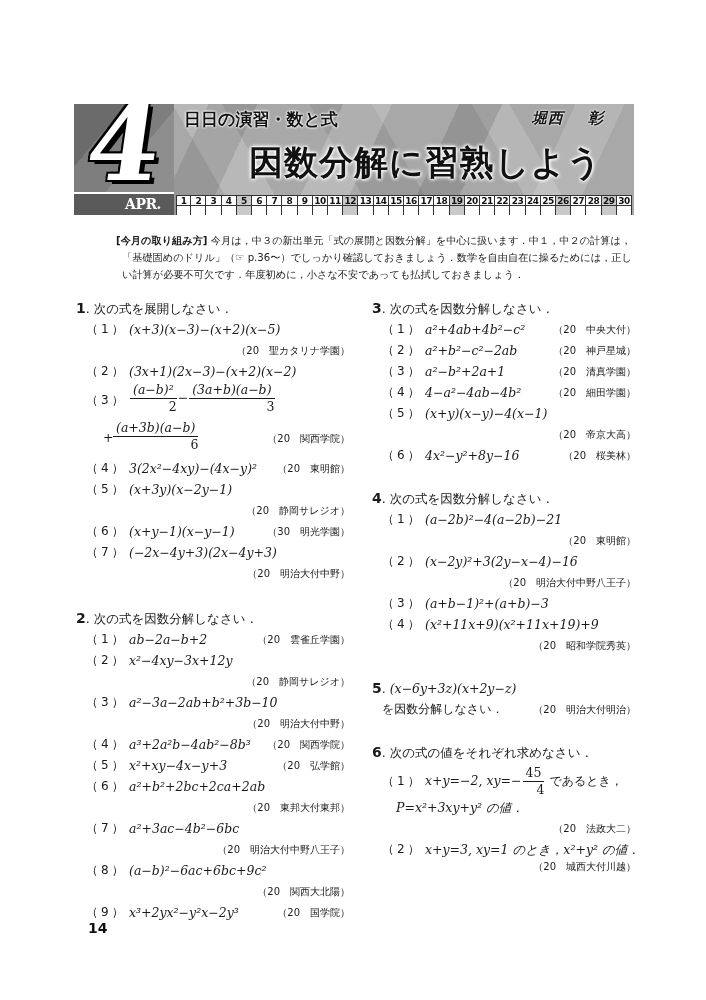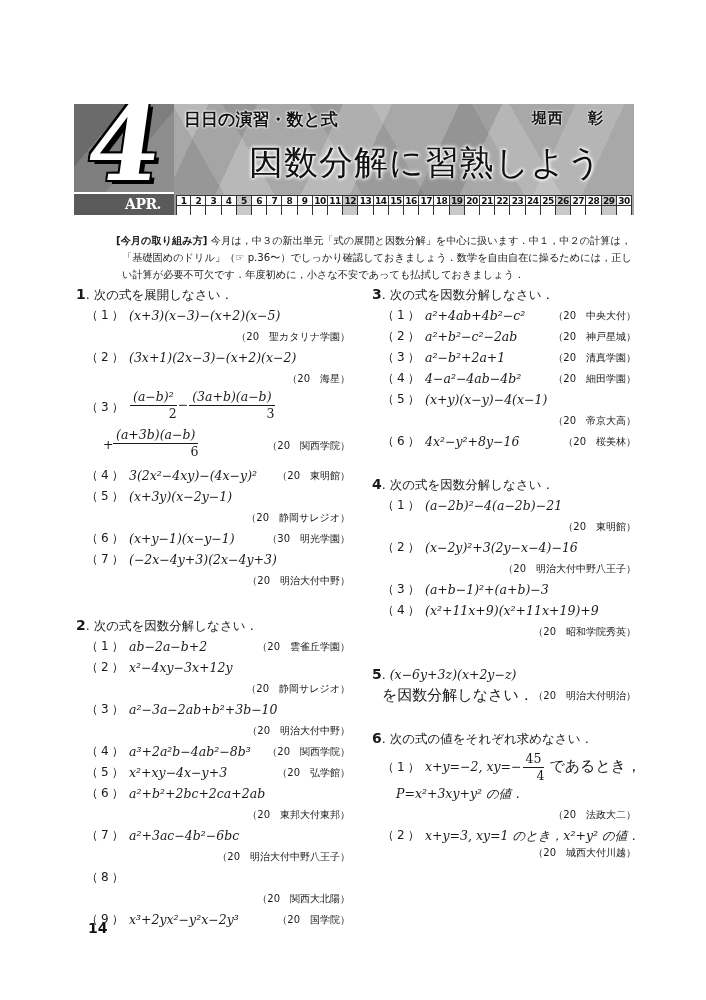--- a/index.html
+++ b/index.html
@@ -37,24 +37,25 @@
   .subtitle {
     position: absolute; left: 110px; top: 4px;
     font-family: "DejaVu Sans", sans-serif; font-weight: bold; font-size: 17px; color: #111;
     text-shadow: 0 0 2px #fff, 0 0 2px #fff, 0 0 3px #fff;
   }
   .author {
     position: absolute; right: 30px; top: 5px;
     font-family: "DejaVu Sans", sans-serif; font-weight: bold; font-size: 15px; color: #111;
     letter-spacing: 1px; word-spacing: 18px;
     text-shadow: 0 0 2px #fff, 0 0 2px #fff;
+    font-style: italic;
   }
   .main-title {
     position: absolute; left: 175px; top: 36px;
-    font-family: "DejaVu Sans", sans-serif; font-weight: normal; font-size: 34px; color: #111;
+    font-family: "DejaVu Sans", sans-serif; font-weight: bold; font-size: 34px; color: #111;
     letter-spacing: 1px;
     text-shadow: 0 0 2px #fff, 0 0 3px #fff, 0 0 4px #fff, 0 0 4px #fff;
   }
   .calendar {
     position: absolute; left: 102px; top: 91px; width: 456px; height: 20px;
     display: grid; grid-template-columns: repeat(30, 1fr);
     background: #ffffff; border-top: 1px solid #333;
   }
   .cal-day {
     border-right: 1px solid #333; position: relative;
@@ -71,21 +72,21 @@
 
   
   .intro {
     position: absolute; left: 116px; top: 232px; width: 520px;
     font-family: "DejaVu Sans", sans-serif; font-size: 10.2px; line-height: 17px; color: #1a1a1a;
     text-indent: -6px; padding-left: 6px;
   }
   .intro-label { font-weight: bold; text-align: center; }
 
   
-  .col { position: absolute; top: 284px; }
+  .col { position: absolute; top: 298px; }
   .col-left { left: 76px; width: 274px; }
   .col-right { left: 372px; width: 264px; }
 
   .section { margin-bottom: 0; }
   .sec-head {
     font-family: "DejaVu Sans", sans-serif; font-size: 12.5px; height: 21px; line-height: 21px;
   }
   .sec-num { font-weight: bold; font-size: 14px; }
 
   .item { position: relative; font-size: 12.5px; line-height: 21px; height: 21px; }
@@ -102,21 +103,21 @@
   .frac .num { display: block; border-bottom: 1px solid #1a1a1a; padding: 0 3px; line-height: 16px; }
   .frac .den { display: block; line-height: 16px; font-style: normal; }
 
   .item-tall { position: relative; height: 38px; font-size: 12.5px; }
   .item-tall .no { position: absolute; left: 10px; top: 10px; font-family: "DejaVu Sans", sans-serif; font-size: 12px; letter-spacing: 3px; }
   .item-tall .expr { position: absolute; left: 53px; top: 0; white-space: nowrap; }
   .item-tall .lead { position: absolute; left: 27px; top: 10px; }
   .item-tall .src { position: absolute; right: 0; top: 12px; font-family: "DejaVu Sans", sans-serif; font-size: 10px; }
 
   .mi { font-style: italic; text-align: right; }
-  .jp { font-family: "DejaVu Sans", sans-serif; font-style: normal; font-size: 15px; text-align: center; }
+  .jp { font-family: "DejaVu Sans", sans-serif; font-style: normal; font-size: 12px; text-align: center; }
 
   .page-number {
     position: absolute; left: 88px; top: 920px;
     font-family: "DejaVu Sans", sans-serif; font-weight: bold; font-size: 14px; color: #111;
   }
 </style>
 </head>
 <body>
 
 <div class="banner">
@@ -268,23 +269,20 @@
       <span class="expr">(x+3)(x−3)−(x+2)(x−5)</span>
     </div>
     <div class="src-line">
         <span class="src">（20　聖カタリナ学園）</span>
       </div>
 
     <div class="item">
       <span class="no">（2）</span>
       <span class="expr">(3x+1)(2x−3)−(x+2)(x−2)</span>
     </div>
-    <div class="src-line">
-        <span class="src">（20　海星）</span>
-      </div>
 
     <div class="item-tall">
       <span class="no">（3）</span>
       <span class="expr">
         <span class="frac"><span class="num">(a−b)²</span><span class="den">2</span></span><span>−</span><span class="frac"><span class="num">(3a+b)(a−b)</span><span class="den">3</span></span>
       </span>
     </div>
     <div class="item-tall">
       <span class="lead">+</span>
       <span class="expr" style="left:36px">
@@ -374,20 +372,21 @@
     <div class="item">
       <span class="no">（7）</span>
       <span class="expr">a²+3ac−4b²−6bc</span>
     </div>
     <div class="src-line">
         <span class="src">（20　明治大付中野八王子）</span>
       </div>
 
     <div class="item">
       <span class="no">（8）</span>
+      <span class="expr">(a−b)²−6ac+6bc+9c²</span>
     </div>
     <div class="src-line">
         <span class="src">（20　関西大北陽）</span>
       </div>
 
     <div class="item">
       <span class="no">（9）</span>
       <span class="expr">x³+2yx²−y²x−2y³</span>
       <span class="src">（20　国学院）</span>
     </div>

